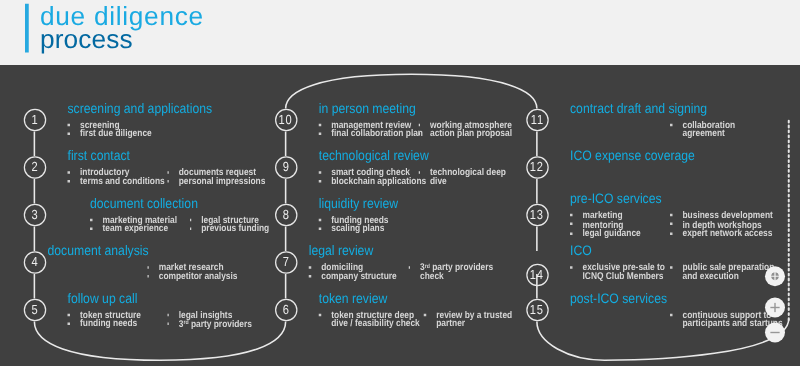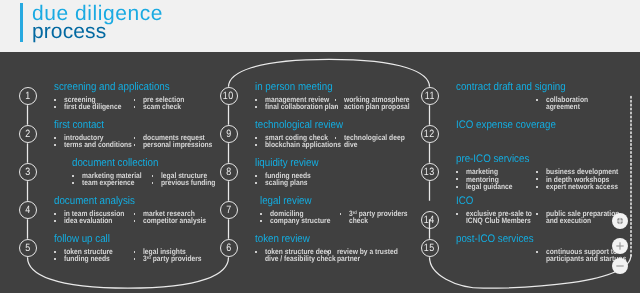--- a/index.html
+++ b/index.html
@@ -70,24 +70,20 @@
   </svg>
 
   <div class="col">
    <div class="group" style="left:54px;top:29.8px">
     <div class="g-title">screening and applications</div>
     <div class="g-cols">
      <div class="g-sub" style="left:0px;width:95px">
       <div class="g-item"><span class="bullet"></span><span class="g-item-text"><span class="ln">screening</span></span></div>
       <div class="g-item"><span class="bullet"></span><span class="g-item-text"><span class="ln">first due diligence</span></span></div>
      </div>
-     <div class="g-sub" style="left:79.2px;width:110px">
-      <div class="g-item"><span class="bullet"></span><span class="g-item-text"><span class="ln">pre selection</span></span></div>
-      <div class="g-item"><span class="bullet"></span><span class="g-item-text"><span class="ln">scam check</span></span></div>
-     </div>
     </div>
    </div>
    <div class="group" style="left:54px;top:67.8px">
     <div class="g-title">first contact</div>
     <div class="g-cols">
      <div class="g-sub" style="left:0px;width:95px">
       <div class="g-item"><span class="bullet"></span><span class="g-item-text"><span class="ln">introductory</span></span></div>
       <div class="g-item"><span class="bullet"></span><span class="g-item-text"><span class="ln">terms and conditions</span></span></div>
      </div>
      <div class="g-sub" style="left:79.2px;width:110px">
@@ -102,27 +98,23 @@
      <div class="g-sub" style="left:79.2px;width:110px">
       <div class="g-item"><span class="bullet"></span><span class="g-item-text"><span class="ln">legal structure</span></span></div>
       <div class="g-item"><span class="bullet"></span><span class="g-item-text"><span class="ln">previous funding</span></span></div>
      </div>
      <div class="g-sub" style="left:0px;width:95px">
       <div class="g-item"><span class="bullet"></span><span class="g-item-text"><span class="ln">marketing material</span></span></div>
       <div class="g-item"><span class="bullet"></span><span class="g-item-text"><span class="ln">team experience</span></span></div>
      </div>
     </div>
    </div>
-   <div class="group" style="left:54px;top:143.8px">
+   <div class="group" style="left:38px;top:143.8px">
     <div class="g-title">document analysis</div>
     <div class="g-cols">
-     <div class="g-sub" style="left:0px;width:95px">
-      <div class="g-item"><span class="bullet"></span><span class="g-item-text"><span class="ln">in team discussion</span></span></div>
-      <div class="g-item"><span class="bullet"></span><span class="g-item-text"><span class="ln">idea evaluation</span></span></div>
-     </div>
      <div class="g-sub" style="left:79.2px;width:110px">
       <div class="g-item"><span class="bullet"></span><span class="g-item-text"><span class="ln">market research</span></span></div>
       <div class="g-item"><span class="bullet"></span><span class="g-item-text"><span class="ln">competitor analysis</span></span></div>
      </div>
     </div>
    </div>
    <div class="group" style="left:54px;top:181.8px">
     <div class="g-title">follow up call</div>
     <div class="g-cols">
      <div class="g-sub" style="left:0px;width:95px">
@@ -164,39 +156,39 @@
    </div>
    <div class="group" style="left:255px;top:105.8px">
     <div class="g-title">liquidity review</div>
     <div class="g-cols">
      <div class="g-sub" style="left:0px;width:100px">
       <div class="g-item"><span class="bullet"></span><span class="g-item-text"><span class="ln">funding needs</span></span></div>
       <div class="g-item"><span class="bullet"></span><span class="g-item-text"><span class="ln">scaling plans</span></span></div>
      </div>
     </div>
    </div>
-   <div class="group" style="left:260px;top:143.8px">
+   <div class="group" style="left:247px;top:143.8px">
     <div class="g-title">legal review</div>
     <div class="g-cols">
      <div class="g-sub" style="left:0px;width:100px">
       <div class="g-item"><span class="bullet"></span><span class="g-item-text"><span class="ln">domiciling</span></span></div>
       <div class="g-item"><span class="bullet"></span><span class="g-item-text"><span class="ln">company structure</span></span></div>
      </div>
      <div class="g-sub" style="left:79.2px;width:110px">
       <div class="g-item"><span class="bullet"></span><span class="g-item-text"><span class="ln"><span>3</span><sup>rd</sup><span> party providers</span></span><span class="ln">check</span></span></div>
      </div>
     </div>
    </div>
    <div class="group" style="left:255px;top:181.8px">
     <div class="g-title">token review</div>
     <div class="g-cols">
      <div class="g-sub" style="left:0px;width:100px">
       <div class="g-item"><span class="bullet"></span><span class="g-item-text"><span class="ln">token structure deep</span><span class="ln">dive / feasibility check</span></span></div>
      </div>
-     <div class="g-sub" style="left:72px;width:110px">
+     <div class="g-sub" style="left:84px;width:110px">
       <div class="g-item"><span class="bullet"></span><span class="g-item-text"><span class="ln">review by a trusted</span><span class="ln">partner</span></span></div>
      </div>
     </div>
    </div>
   </div>
   <div class="col">
    <div class="group" style="left:456px;top:29.8px">
     <div class="g-title">contract draft and signing</div>
     <div class="g-cols">
      <div class="g-sub" style="left:79.6px;width:120px">

